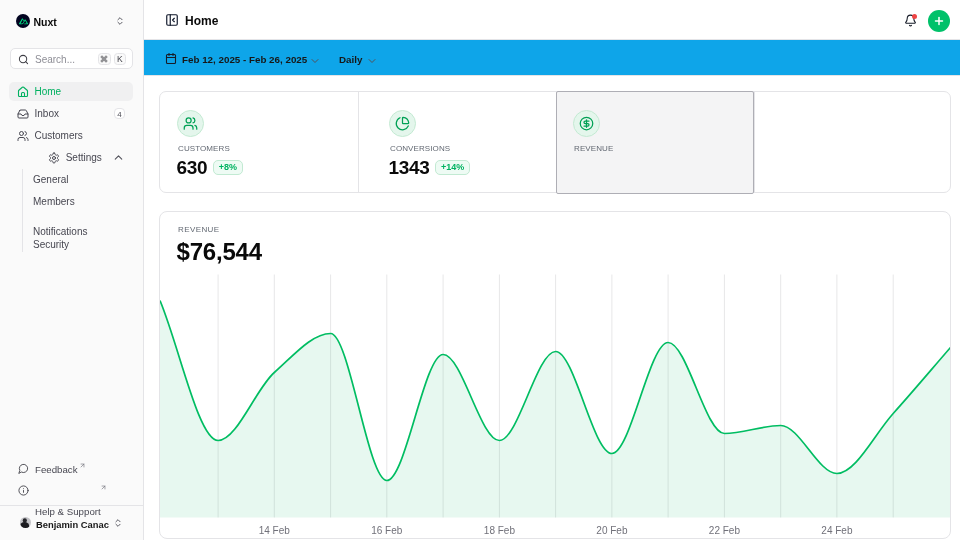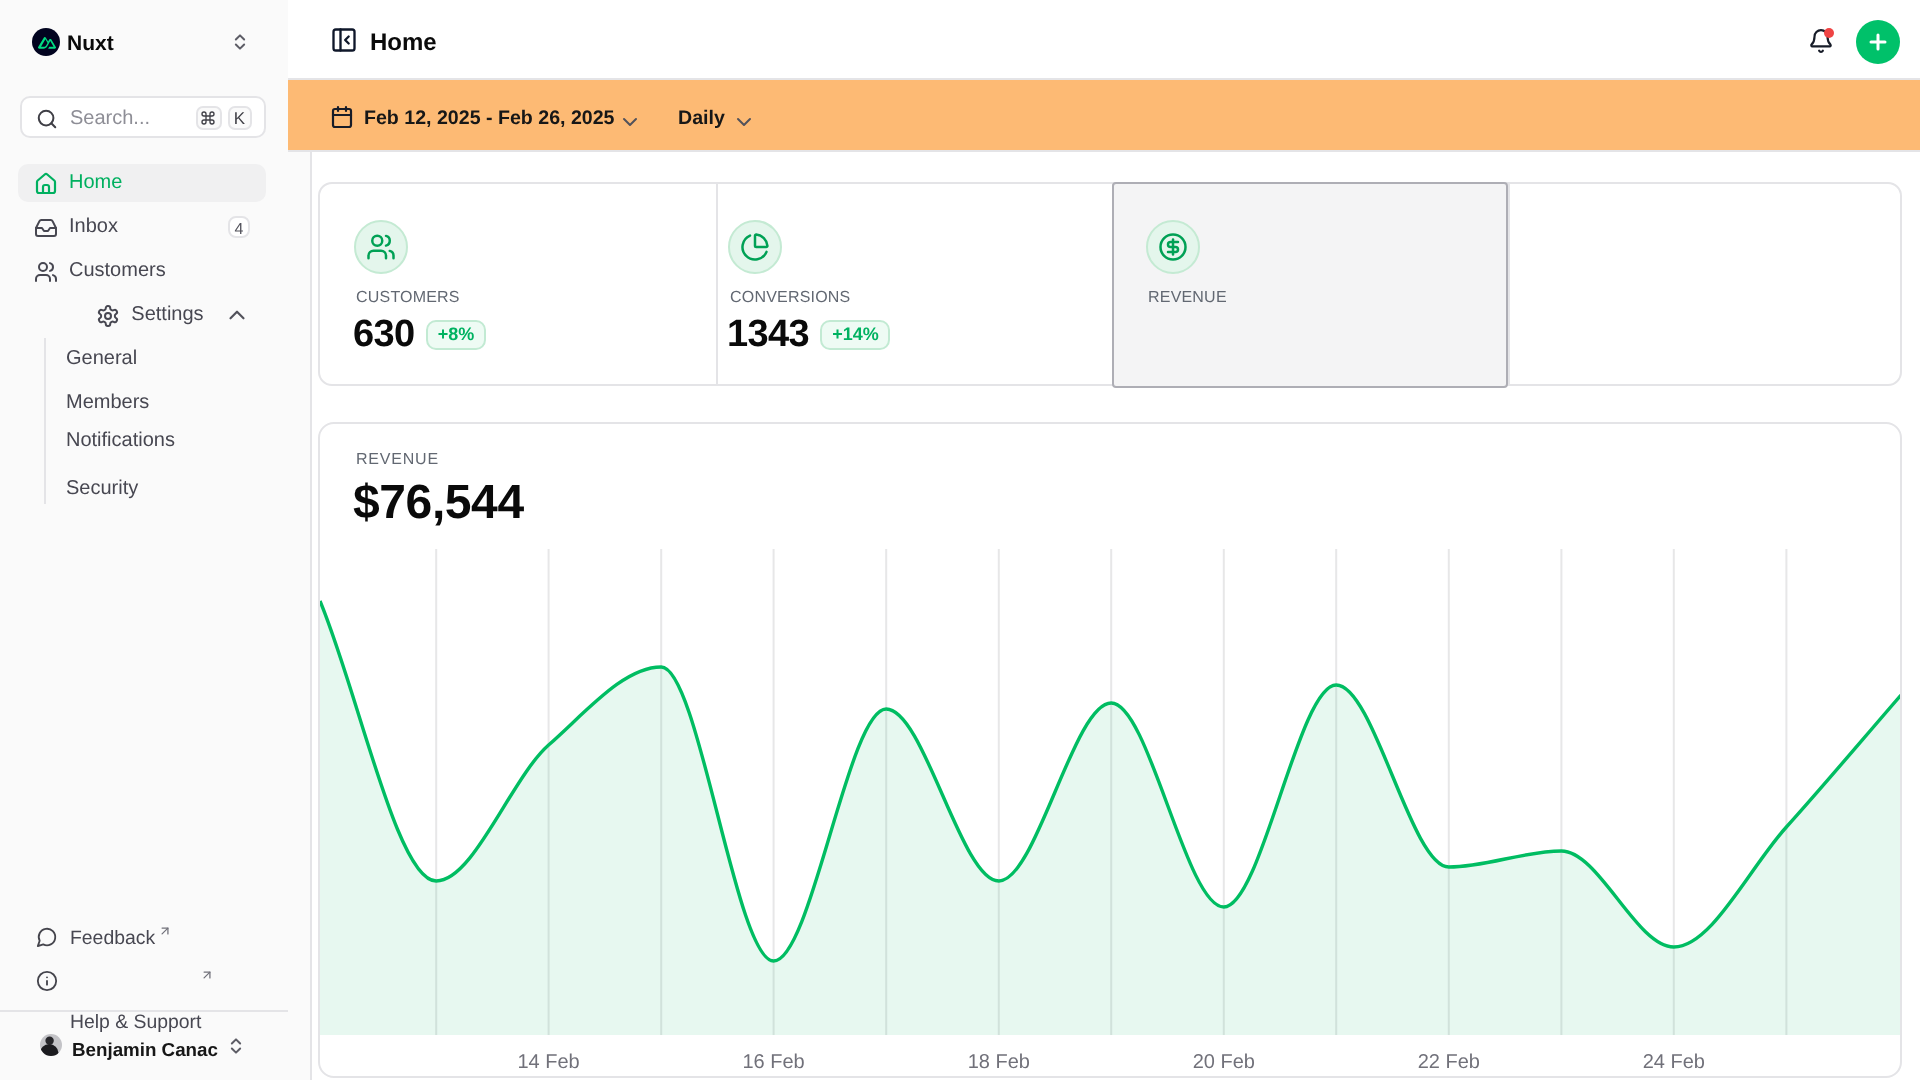--- a/index.html
+++ b/index.html
@@ -1,33 +1,33 @@
 <!DOCTYPE html>
 <html><head>
 <meta charset="utf-8">
 <style>
 * { margin:0; padding:0; box-sizing:border-box; }
 html,body { width:960px; height:540px; overflow:hidden; background:#fff;
   font-family:"Liberation Sans", sans-serif; -webkit-font-smoothing:antialiased; }
 .abs { position:absolute; }
 svg { display:block; }
 
-#sidebar { position:absolute; left:0; top:0; width:156px; height:540px;
+#sidebar { position:absolute; left:0; top:0; width:144px; height:540px;
   background:#fafafa; border-right:1px solid #e4e4e7; }
 .srow { position:absolute; left:9px; width:124px; height:19px; border-radius:5px;
   display:flex; align-items:center; color:#474751; font-size:10px; }
 .srow .ic { width:12px; height:12px; margin-left:8px; margin-right:5.5px; flex:0 0 auto; }
 .srow.active { background:#f0f0f1; color:#00b060; }
 .srow .badge4 { margin-left:auto; margin-right:8px; background:#fff; border:1px solid #e4e4e7;
   border-radius:4px; font-size:8px; color:#52525b; width:11px; height:11px; line-height:11px; text-align:center; }
 .subrow { position:absolute; left:33px; color:#474751; font-size:10px; }
 
 #navbar { position:absolute; left:144px; top:0; width:816px; height:40px; background:#fff;
   border-bottom:1px solid #e4e4e7; }
-#toolbar { position:absolute; left:144px; top:40px; width:816px; height:36px; background:#fdba74;
+#toolbar { position:absolute; left:144px; top:40px; width:816px; height:36px; background:#0ea5e9;
   border-bottom:1px solid #e4e4e7; }
 
 #stats { position:absolute; left:159px; top:91px; width:792px; height:102px;
   background:#fff; border:1px solid #e4e4e7; border-radius:7px; }
 .statdiv { position:absolute; top:0; width:1px; height:100%; background:#e4e4e7; }
 #selcard { position:absolute; left:395.5px; top:-1px; width:198.5px; height:103px;
   background:#f4f4f5; border:1px solid #aeaeb5; border-radius:2px; }
 .stat { position:absolute; top:0; width:198px; height:102px; }
 .statcirc { position:absolute; left:17px; top:18px; width:27px; height:27px; border-radius:50%;
   background:#e4f6ec; border:1px solid #c4ead3; display:flex; align-items:center; justify-content:center; }
@@ -100,21 +100,21 @@
         <circle cx="12" cy="12" r="3"></circle>
       </svg>
     <span>Settings</span>
     <svg class="abs" style="left:103px;top:3px;" width="13" height="13" viewBox="0 0 24 24" fill="none" stroke="#52525b" stroke-width="2" stroke-linecap="round" stroke-linejoin="round">
         <path d="m18 15-6-6-6 6"></path>
       </svg>
   </div>
   <div class="abs" style="left:22px;top:169px;width:1px;height:83px;background:#e4e4e7;"></div>
   <div class="subrow" style="top:174px;">General</div>
   <div class="subrow" style="top:195.5px;">Members</div>
-  <div class="subrow" style="top:215px;">Notifications</div>
+  <div class="subrow" style="top:226px;">Notifications</div>
   <div class="subrow" style="top:238.5px;">Security</div>
 
   <div class="abs" style="left:18px;top:463px;width:11px;height:11px;">
     <svg width="11" height="11" viewBox="0 0 24 24" fill="none" stroke="#44444c" stroke-width="2" stroke-linecap="round" stroke-linejoin="round">
         <path d="M7.9 20A9 9 0 1 0 4 16.1L2 22Z"></path>
       </svg>
   </div>
   <div class="abs" style="left:35px;top:463.5px;font-size:9.7px;color:#474751;">Feedback</div>
   <svg class="abs" style="left:79px;top:461.5px;" width="7" height="7" viewBox="0 0 24 24" fill="none" stroke="#71717a" stroke-width="2.2" stroke-linecap="round" stroke-linejoin="round">
       <path d="M7 7h10v10"></path>
@@ -203,21 +203,21 @@
           <path d="M22 21v-2a4 4 0 0 0-3-3.87"></path>
           <path d="M16 3.13a4 4 0 0 1 0 7.75"></path>
         </svg>
       </div>
     <div class="statlabel">CUSTOMERS</div>
     <div class="statval">
         <span class="statnum">630</span>
         <span class="statbadge">+8%</span>
       </div>
   </div>
-  <div class="stat" style="left:187px;text-decoration:underline;">
+  <div class="stat" style="left:212px;text-decoration:underline;">
     <div class="statcirc">
         <svg width="15" height="15" viewBox="0 0 24 24" fill="none" stroke="#00a155" stroke-width="2" stroke-linecap="round" stroke-linejoin="round">
           <path d="M21 12c.552 0 1.005-.449.95-.998a10 10 0 0 0-8.953-8.951c-.55-.055-.998.398-.998.95v8a1 1 0 0 0 1 1z"></path>
           <path d="M21.21 15.89A10 10 0 1 1 8 2.83"></path>
         </svg>
       </div>
     <div class="statlabel">CONVERSIONS</div>
     <div class="statval">
         <span class="statnum">1343</span>
         <span class="statbadge">+14%</span>

